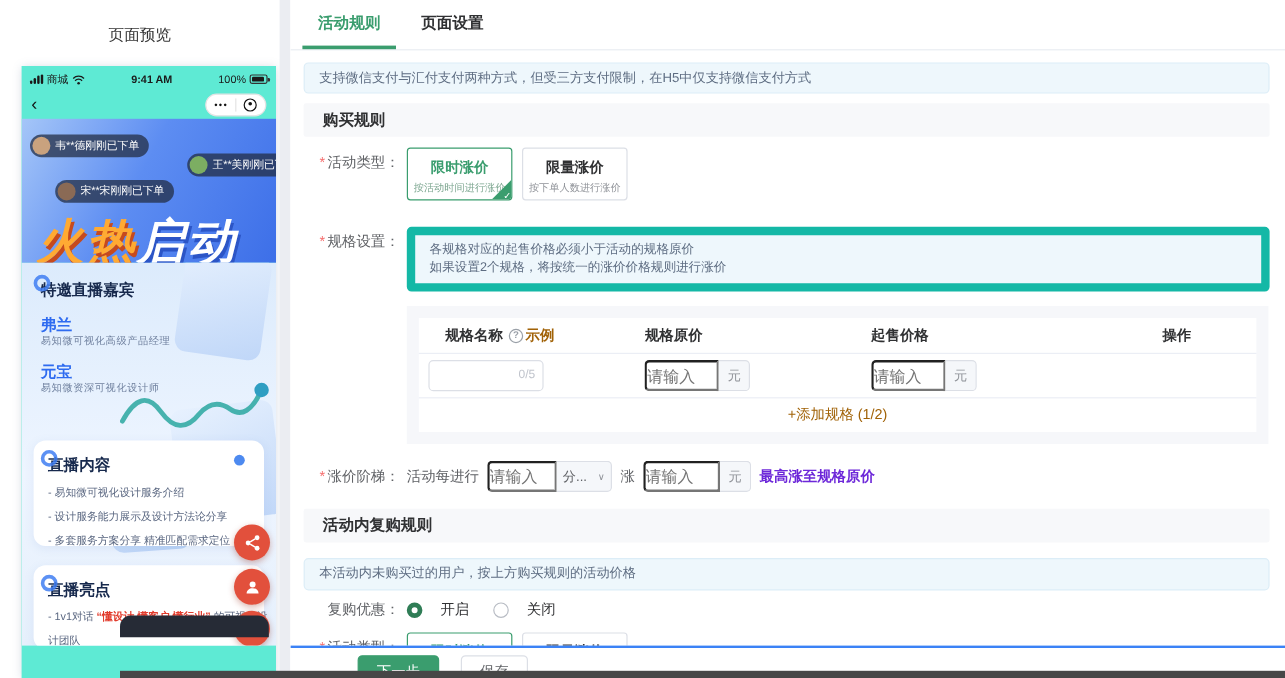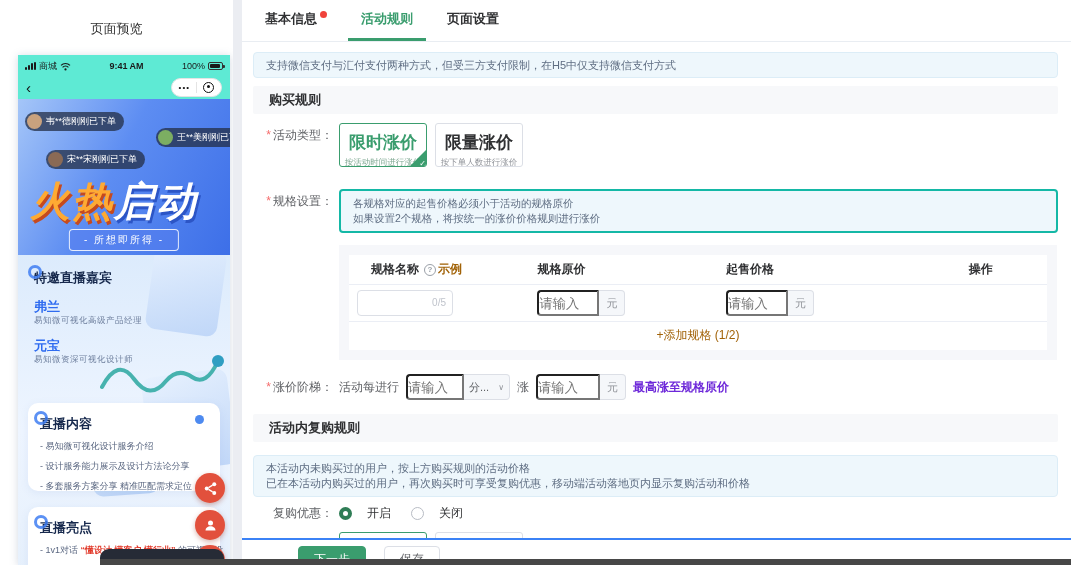--- a/index.html
+++ b/index.html
@@ -21,21 +21,21 @@
   .battery::before { content:""; position:absolute; left:1px; top:1px; bottom:1px; width:10px; background:#1a1a1a; border-radius:1px; }
   .battery::after { content:""; position:absolute; right:-3px; top:2px; width:2px; height:3px; background:#333; border-radius:0 1px 1px 0; }
   .nav-bar { height:24px; display:flex; align-items:center; justify-content:space-between; padding:0 8px; }
   .back-icon { font-size:15px; color:#111; line-height:1; cursor:pointer; }
   .capsule { display:flex; align-items:center; border:1px solid #e4e4e4; border-radius:11px; height:19px; padding:0 7px; gap:6px; background:#fff; }
   .capsule .dots { font-size:8px; letter-spacing:1px; color:#111; }
   .cap-div { width:1px; height:11px; background:#e4e4e4; }
   .target { position:relative; width:11px; height:11px; border:1.5px solid #111; border-radius:50%; }
   .target::after { content:""; position:absolute; left:2.5px; top:2.5px; width:3px; height:3px; border-radius:50%; background:#111; }
 
-  .banner { position:relative; height:156px; background:linear-gradient(118deg,#a5c6f8 0%,#5d8df2 45%,#3d6fe8 100%); overflow:hidden; }
+  .banner { position:relative; height:120px; background:linear-gradient(118deg,#a5c6f8 0%,#5d8df2 45%,#3d6fe8 100%); overflow:hidden; }
   .toast { position:absolute; display:flex; align-items:center; gap:4px; background:rgba(35,45,68,.75); border-radius:10px; padding:2px 8px 2px 2px; color:#fff; font-size:9px; white-space:nowrap; }
   .toast .avatar { width:15px; height:15px; border-radius:50%; flex-shrink:0; }
   .toast1 { top:13px; left:7px; } .toast1 .avatar { background:#c9a27e; }
   .toast2 { top:29px; right:-16px; } .toast2 .avatar { background:#7cae62; }
   .toast3 { top:51px; left:28px; z-index:2; } .toast3 .avatar { background:#8a6a55; }
   .banner-t1 { position:absolute; top:50px; left:8px; font-size:23px; font-weight:900; font-style:italic; color:#fff;
                letter-spacing:1px; text-shadow:2px 3px 0 #2c55c6, -1px -1px 0 #6a93f3; white-space:nowrap; }
   .banner-t2 { position:absolute; top:75px; left:12px; font-size:40px; font-weight:900; font-style:italic; letter-spacing:2px;
                color:#fff; text-shadow:2px 3px 0 #2c55c6; white-space:nowrap; }
   .banner-t2 .hot { color:#ffaa33; text-shadow:2px 3px 0 #c64a1e; }
@@ -76,30 +76,30 @@
   .notice { margin:10px 13px 0 11px; background:#eef7fc; border:1px solid #dcedf7; border-radius:4px; font-size:11px; color:#5e6d82; padding:5px 12px; line-height:14px; }
   .notice.two { line-height:15px; }
   .section-bar { margin:8px 13px 0 11px; background:#f7f8fa; border-radius:2px; font-size:13px; font-weight:bold; color:#303133; padding:5px 16px; }
 
   .form-row { display:flex; padding-left:11px; align-items:flex-start; }
   .flabel { width:80px; flex-shrink:0; text-align:right; font-size:12px; color:#606266; margin-right:6px; padding-top:4px; white-space:nowrap; }
   .star { color:#f56c6c; margin-right:2px; }
   .row-type { margin-top:9px; }
   .type-cards { display:flex; gap:8px; }
   .type-card { width:88px; height:44px; border:1px solid #dcdfe6; border-radius:3px; background:#fff; text-align:center; padding-top:7px; position:relative; overflow:hidden; cursor:pointer; }
-  .type-card .tt { font-size:17px; font-weight:bold; color:#303133; }
+  .type-card .tt { font-size:12px; font-weight:bold; color:#303133; }
   .type-card .td { font-size:8.5px; color:#909399; margin-top:3px; }
   .type-card.selected { border-color:#3a9d6e; }
   .type-card.selected .tt { color:#3a9d6e; }
   .type-card.selected .td { color:#7fa892; }
   .type-card.selected::before { content:""; position:absolute; right:0; bottom:0; border-left:16px solid transparent; border-bottom:16px solid #3a9d6e; }
   .type-card.selected::after { content:"✓"; position:absolute; right:0px; bottom:-2px; color:#fff; font-size:8px; }
 
   .row-spec { margin-top:22px; }
-  .spec-tip { flex:1; margin-right:13px; background:#eef7fc; border:2px solid #14b8a6; border-radius:4px; font-size:10.5px; color:#5e6d82; padding:5px 12px; line-height:15px; }
+  .spec-tip { flex:1; margin-right:13px; background:#eef7fc; border:7px solid #14b8a6; border-radius:4px; font-size:10.5px; color:#5e6d82; padding:5px 12px; line-height:15px; }
 
   .table-wrap { margin:12px 14px 0 97px; background:#f6f7fa; padding:10px; }
   .spec-table { background:#fff; }
   .trow { display:flex; align-items:center; }
   .thead { height:30px; font-size:12px; font-weight:bold; color:#303133; border-bottom:1px solid #ebeef5; }
   .tbody { height:36px; }
   .c1 { width:27%; padding-left:8px; display:flex; align-items:center; }
   .thead .c1 { padding-left:22px; }
   .c2,.c3 { width:27%; }
   .c4 { width:19%; text-align:center; }
@@ -240,24 +240,20 @@
 
       <div class="countdown"></div>
     </div>
   </div>
 </div>
 
 <div class="gap-strip"></div>
 
 <div class="main">
   <div class="tabbar">
-    <div class="tab">
-      <span>基本信息</span>
-      <span class="badge-dot"></span>
-    </div>
     <div class="tab active">
       <span>活动规则</span>
     </div>
     <div class="tab">
       <span>页面设置</span>
     </div>
   </div>
 
   <div class="notice">支持微信支付与汇付支付两种方式，但受三方支付限制，在H5中仅支持微信支付方式</div>
 
@@ -341,21 +337,20 @@
         <span class="unit-box">元</span>
       </span>
       <span class="ladder-suffix">最高涨至规格原价</span>
     </div>
   </div>
 
   <div class="section-bar rebuy-bar">活动内复购规则</div>
 
   <div class="notice two rebuy-tip">
     <div>本活动内未购买过的用户，按上方购买规则的活动价格</div>
-    <div>已在本活动内购买过的用户，再次购买时可享受复购优惠，移动端活动落地页内显示复购活动和价格</div>
   </div>
 
   <div class="form-row row-radio">
     <div class="flabel">复购优惠：</div>
     <div class="radio-group">
       <span class="radio-item">
         <span class="radio on"></span>
         <span>开启</span>
       </span>
       <span class="radio-item">

